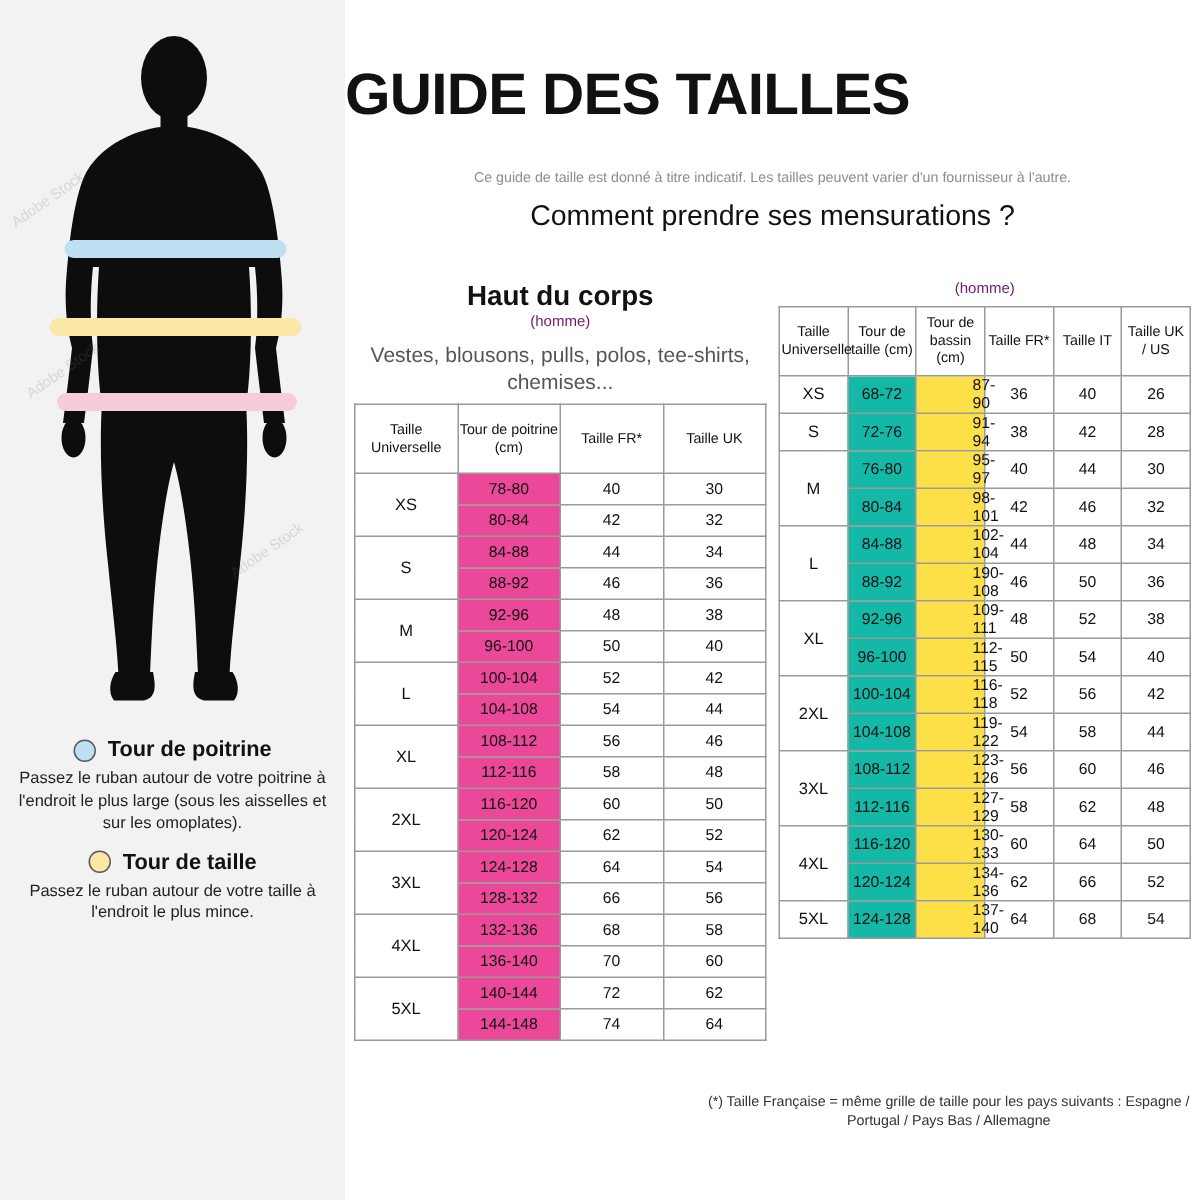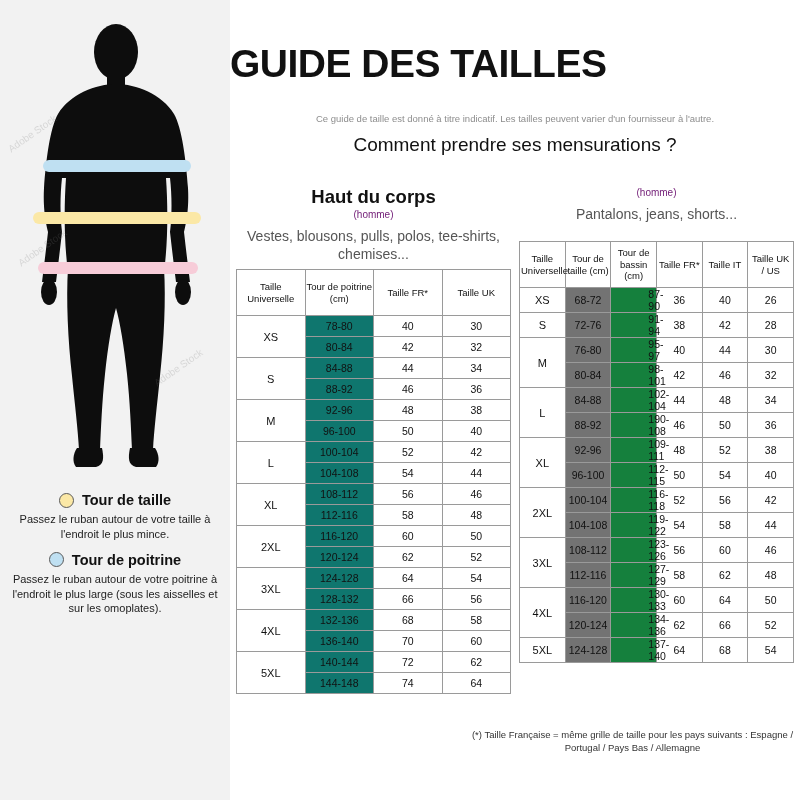--- a/index.html
+++ b/index.html
@@ -92,23 +92,23 @@
     font-size: 10.5px;
     color: #111;
     padding: 0;
     height: 21px;
   }
   th {
     font-size: 9.5px; font-weight: normal; height: 46px;
     vertical-align: middle; line-height: 1.2; padding: 2px 1px;
   }
   td.size-cell { font-size: 11px; }
-  .c-blue { background: #0f766e; }
-  .c-yellow { background: #737373; text-align: center; }
-  .c-pink { background: #15803d; padding-left: 37px; }
+  .c-blue { background: #ec4899; }
+  .c-yellow { background: #14b8a6; text-align: center; }
+  .c-pink { background: #fde047; padding-left: 37px; }
 
   #footnote {
     position: absolute; left: 470px; top: 728px; width: 325px;
     text-align: center; font-size: 9.5px; color: #333; line-height: 1.4;
   }
 </style>
 </head>
 <body>
 
 <div id="left-panel">
@@ -166,31 +166,31 @@
     <div class="band" id="band-hip"></div>
 
     <div class="watermark" style="left:4px; top:118px;">Adobe Stock</div>
     <div class="watermark" style="left:14px; top:232px;">Adobe Stock</div>
     <div class="watermark" style="left:150px; top:352px;">Adobe Stock</div>
   </div>
 
   <div id="legend">
     <div class="legend-block">
       <div class="legend-title-row">
+        <span class="legend-dot" style="background:#bfe0f2"></span>
+        <span class="legend-title">Tour de poitrine</span>
+      </div>
+      <div class="legend-text">Passez le ruban autour de votre poitrine à l'endroit le plus large (sous les aisselles et sur les omoplates).</div>
+    </div>
+    <div class="legend-block">
+      <div class="legend-title-row">
         <span class="legend-dot" style="background:#fbe8a6"></span>
         <span class="legend-title">Tour de taille</span>
       </div>
       <div class="legend-text">Passez le ruban autour de votre taille à l'endroit le plus mince.</div>
-    </div>
-    <div class="legend-block">
-      <div class="legend-title-row">
-        <span class="legend-dot" style="background:#bfe0f2"></span>
-        <span class="legend-title">Tour de poitrine</span>
-      </div>
-      <div class="legend-text">Passez le ruban autour de votre poitrine à l'endroit le plus large (sous les aisselles et sur les omoplates).</div>
     </div>
   </div>
 </div>
 
 <div id="header">
   <div id="main-title">GUIDE DES TAILLES</div>
   <div id="disclaimer">Ce guide de taille est donné à titre indicatif. Les tailles peuvent varier d'un fournisseur à l'autre.</div>
   <div id="subtitle">Comment prendre ses mensurations ?</div>
 </div>
 
@@ -310,21 +310,20 @@
             <td>74</td>
             <td>64</td>
           </tr>
         </tbody>
       </table>
   </div>
 
   <div class="table-col">
     <div class="tbl-head">
       <div class="tbl-sub">(homme)</div>
-      <div class="tbl-desc">Pantalons, jeans, shorts...</div>
     </div>
     <table id="table-lower">
         <thead>
           <tr>
             <th>Taille Universelle</th>
             <th>Tour de taille (cm)</th>
             <th>Tour de bassin (cm)</th>
             <th>Taille FR*</th>
             <th>Taille IT</th>
             <th>Taille UK / US</th>

